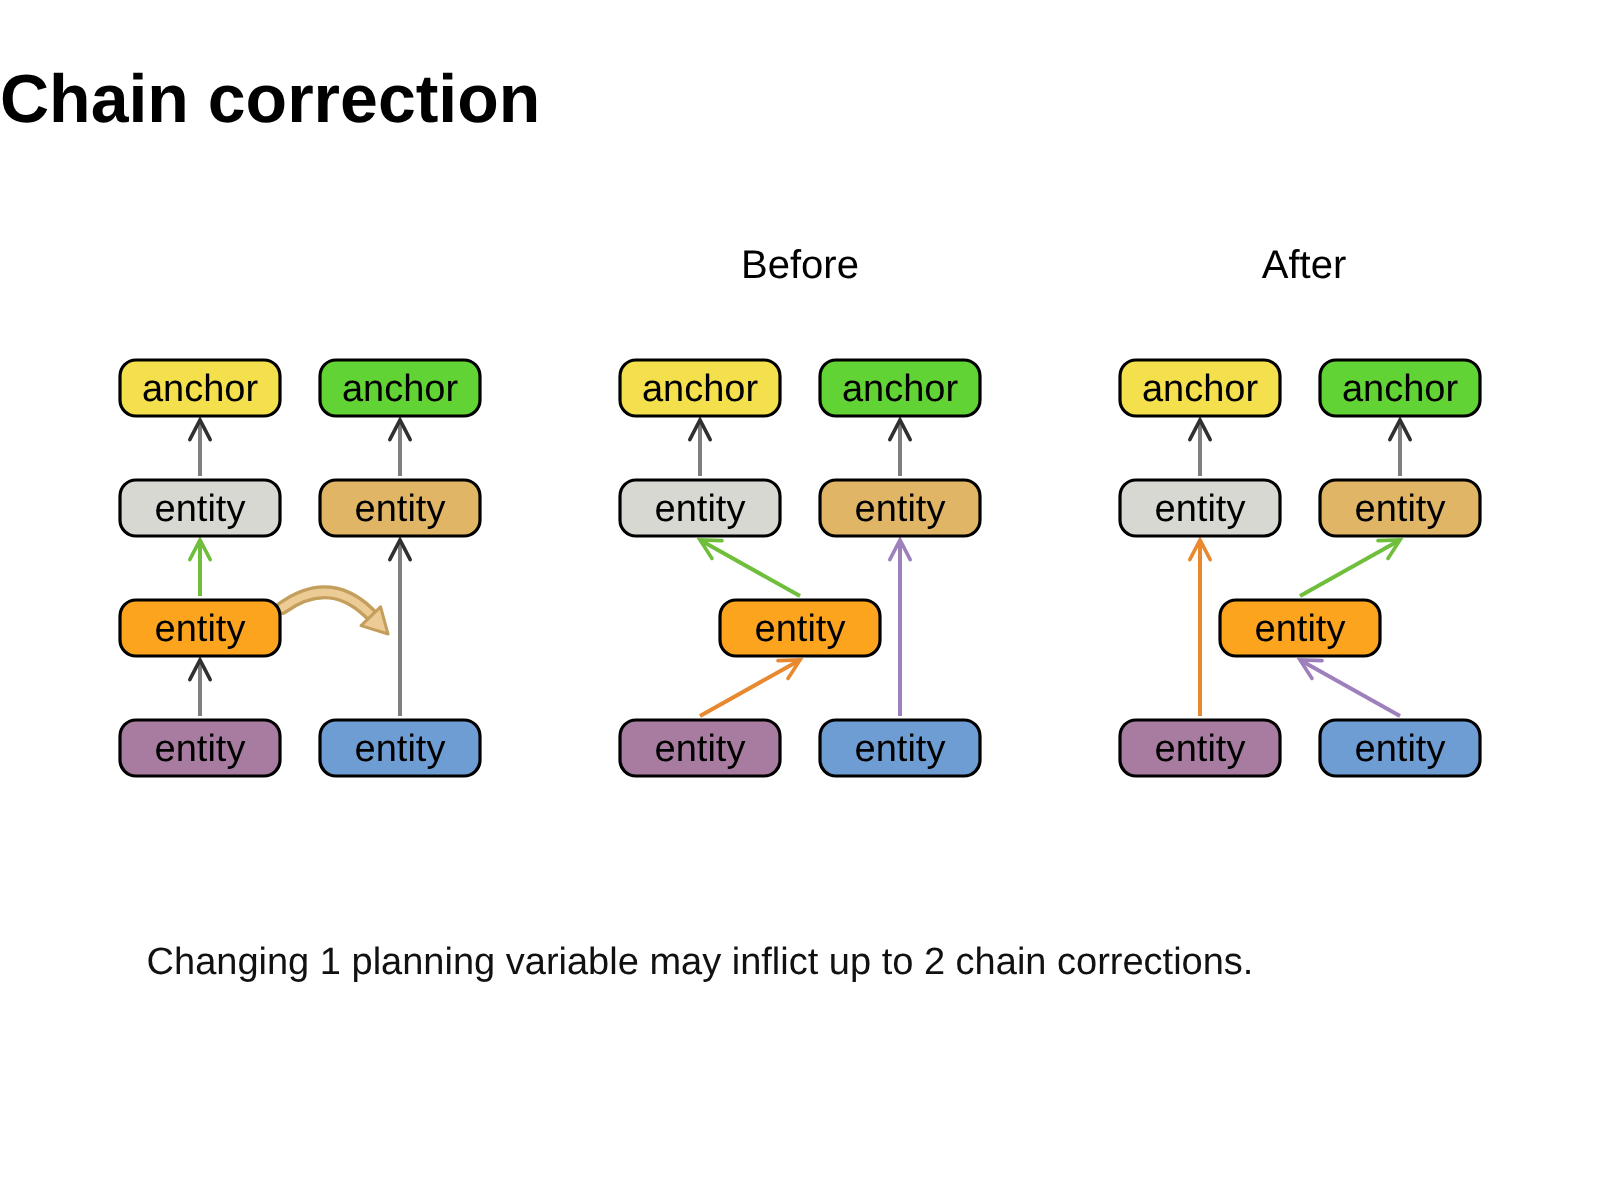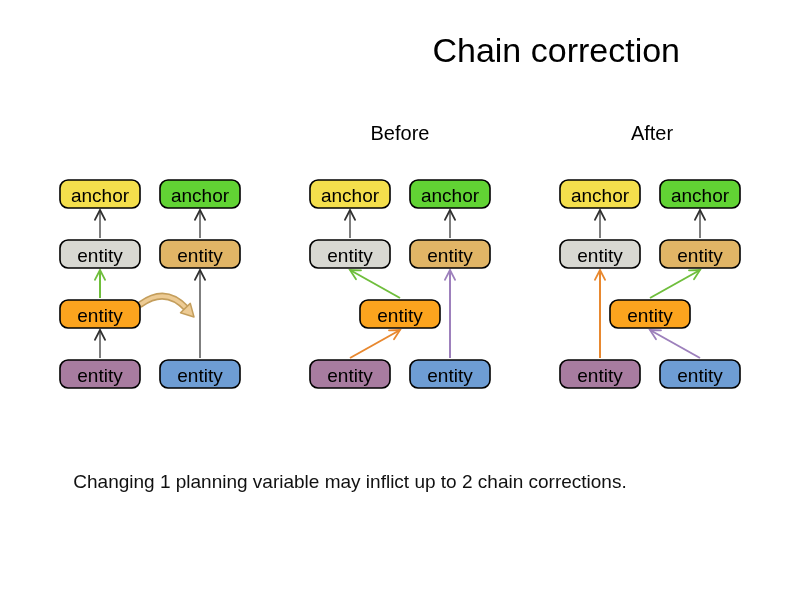--- a/index.html
+++ b/index.html
@@ -1,22 +1,22 @@
 <!DOCTYPE html>
 <html><head>
 <meta charset="utf-8">
 <style>
   html,body{margin:0;padding:0;background:#fff;}
   .page{
     position:relative;width:800px;height:600px;background:#ffffff;overflow:hidden;
     font-family:"Liberation Sans",sans-serif;color:#000;
   }
   .title{
-    position:absolute;top:32px;left:0;width:680px;text-align:right;
-    font-size:34px;line-height:36px;color:#000;
+    position:absolute;top:32px;left:0;width:680px;text-align:left;
+    font-size:34px;line-height:36px;color:#000;font-weight:bold;
   }
   .group-label{
     position:absolute;top:121px;width:140px;text-align:center;
     font-size:20px;line-height:24px;color:#000;
   }
   .group-label.before{left:330px;}
   .group-label.after{left:582px;}
   .caption{
     position:absolute;top:470px;left:0;width:700px;text-align:center;
     font-size:19px;line-height:24px;color:#111;

